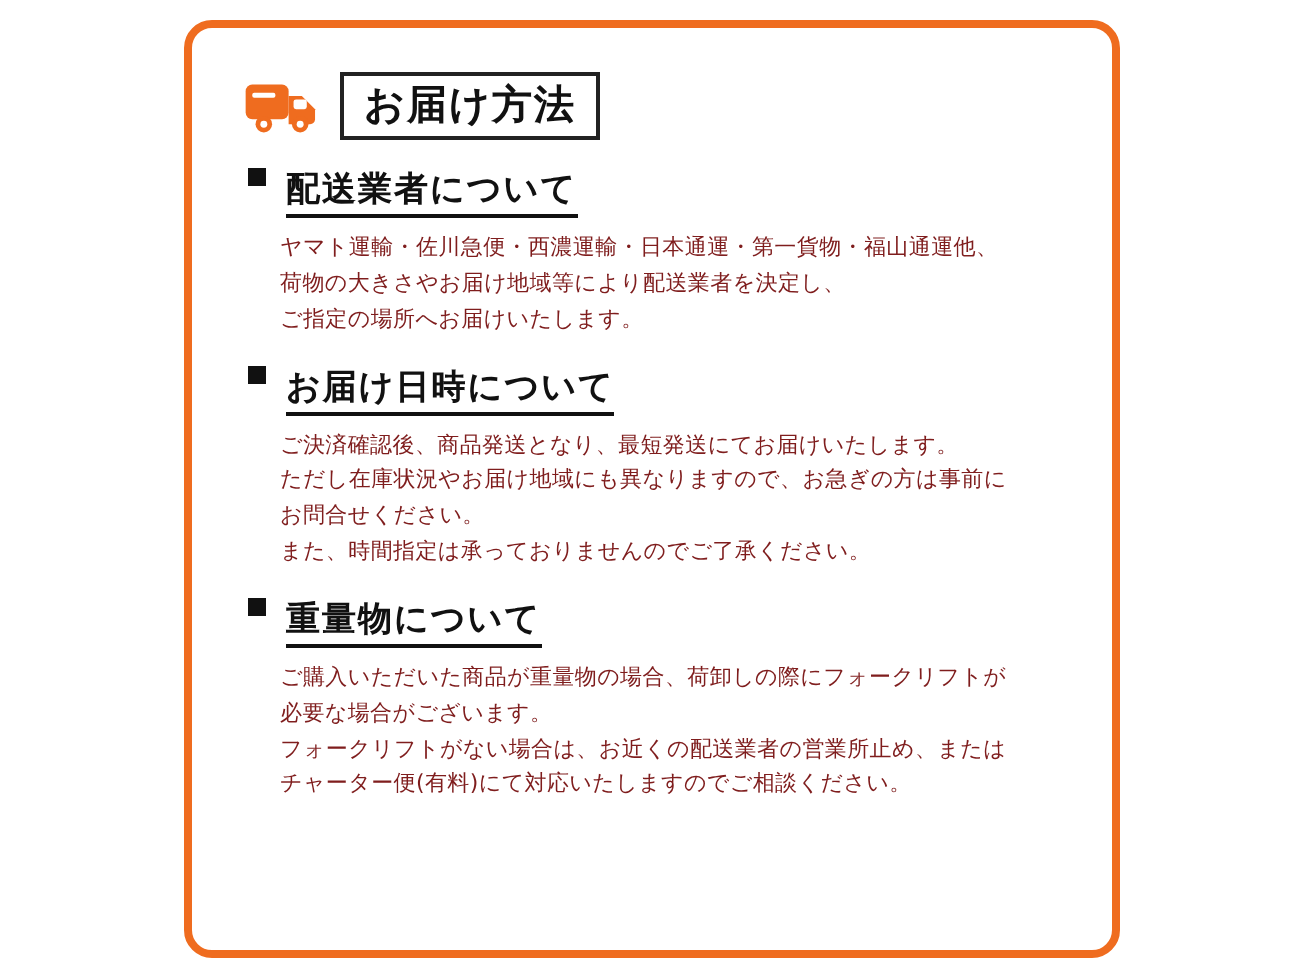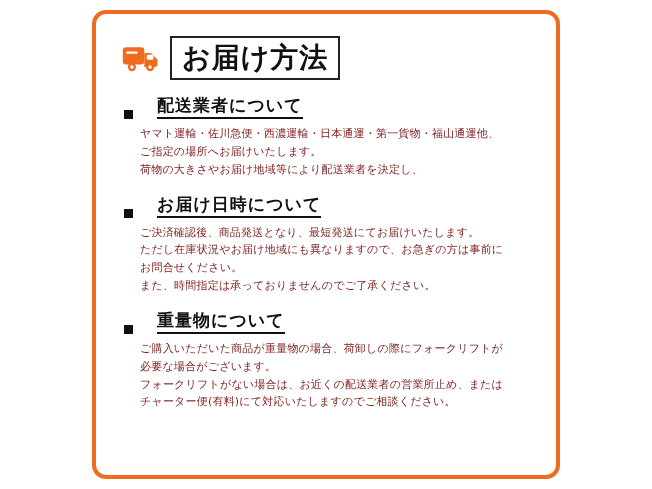--- a/index.html
+++ b/index.html
@@ -44,36 +44,36 @@
   }
   .truck-icon {
     width: 38px;
     height: 30px;
     flex: 0 0 auto;
     display: block;
   }
   .title-box {
     border: 2px solid #222222;
     padding: 2px 10px 3px 10px;
-    font-size: 28px;
+    font-size: 20px;
     font-weight: bold;
     color: #111111;
     letter-spacing: 1px;
     line-height: 1.25;
     white-space: nowrap;
   }
 
   
   .section {
     margin-bottom: 14px;
   }
   .section-head {
     display: flex;
-    align-items: flex-end;
-    gap: 24px;
+    align-items: flex-start;
+    gap: 10px;
     margin: 0 0 6px 6px;
   }
   .bullet-square {
     width: 9px;
     height: 9px;
     background: #111111;
     flex: 0 0 auto;
   }
   .section-title {
     font-size: 17px;
@@ -117,22 +117,22 @@
         <div class="title-box">お届け方法</div>
       </div>
 
       <div class="section">
         <div class="section-head">
           <span class="bullet-square"></span>
           <span class="section-title">配送業者について</span>
         </div>
         <div class="body-lines">
           <div class="body-line">ヤマト運輸・佐川急便・西濃運輸・日本通運・第一貨物・福山通運他、</div>
+          <div class="body-line">荷物の大きさやお届け地域等により配送業者を決定し、</div>
           <div class="body-line">ご指定の場所へお届けいたします。</div>
-          <div class="body-line">荷物の大きさやお届け地域等により配送業者を決定し、</div>
         </div>
       </div>
 
       <div class="section">
         <div class="section-head">
           <span class="bullet-square"></span>
           <span class="section-title">お届け日時について</span>
         </div>
         <div class="body-lines">
           <div class="body-line">ご決済確認後、商品発送となり、最短発送にてお届けいたします。</div>

